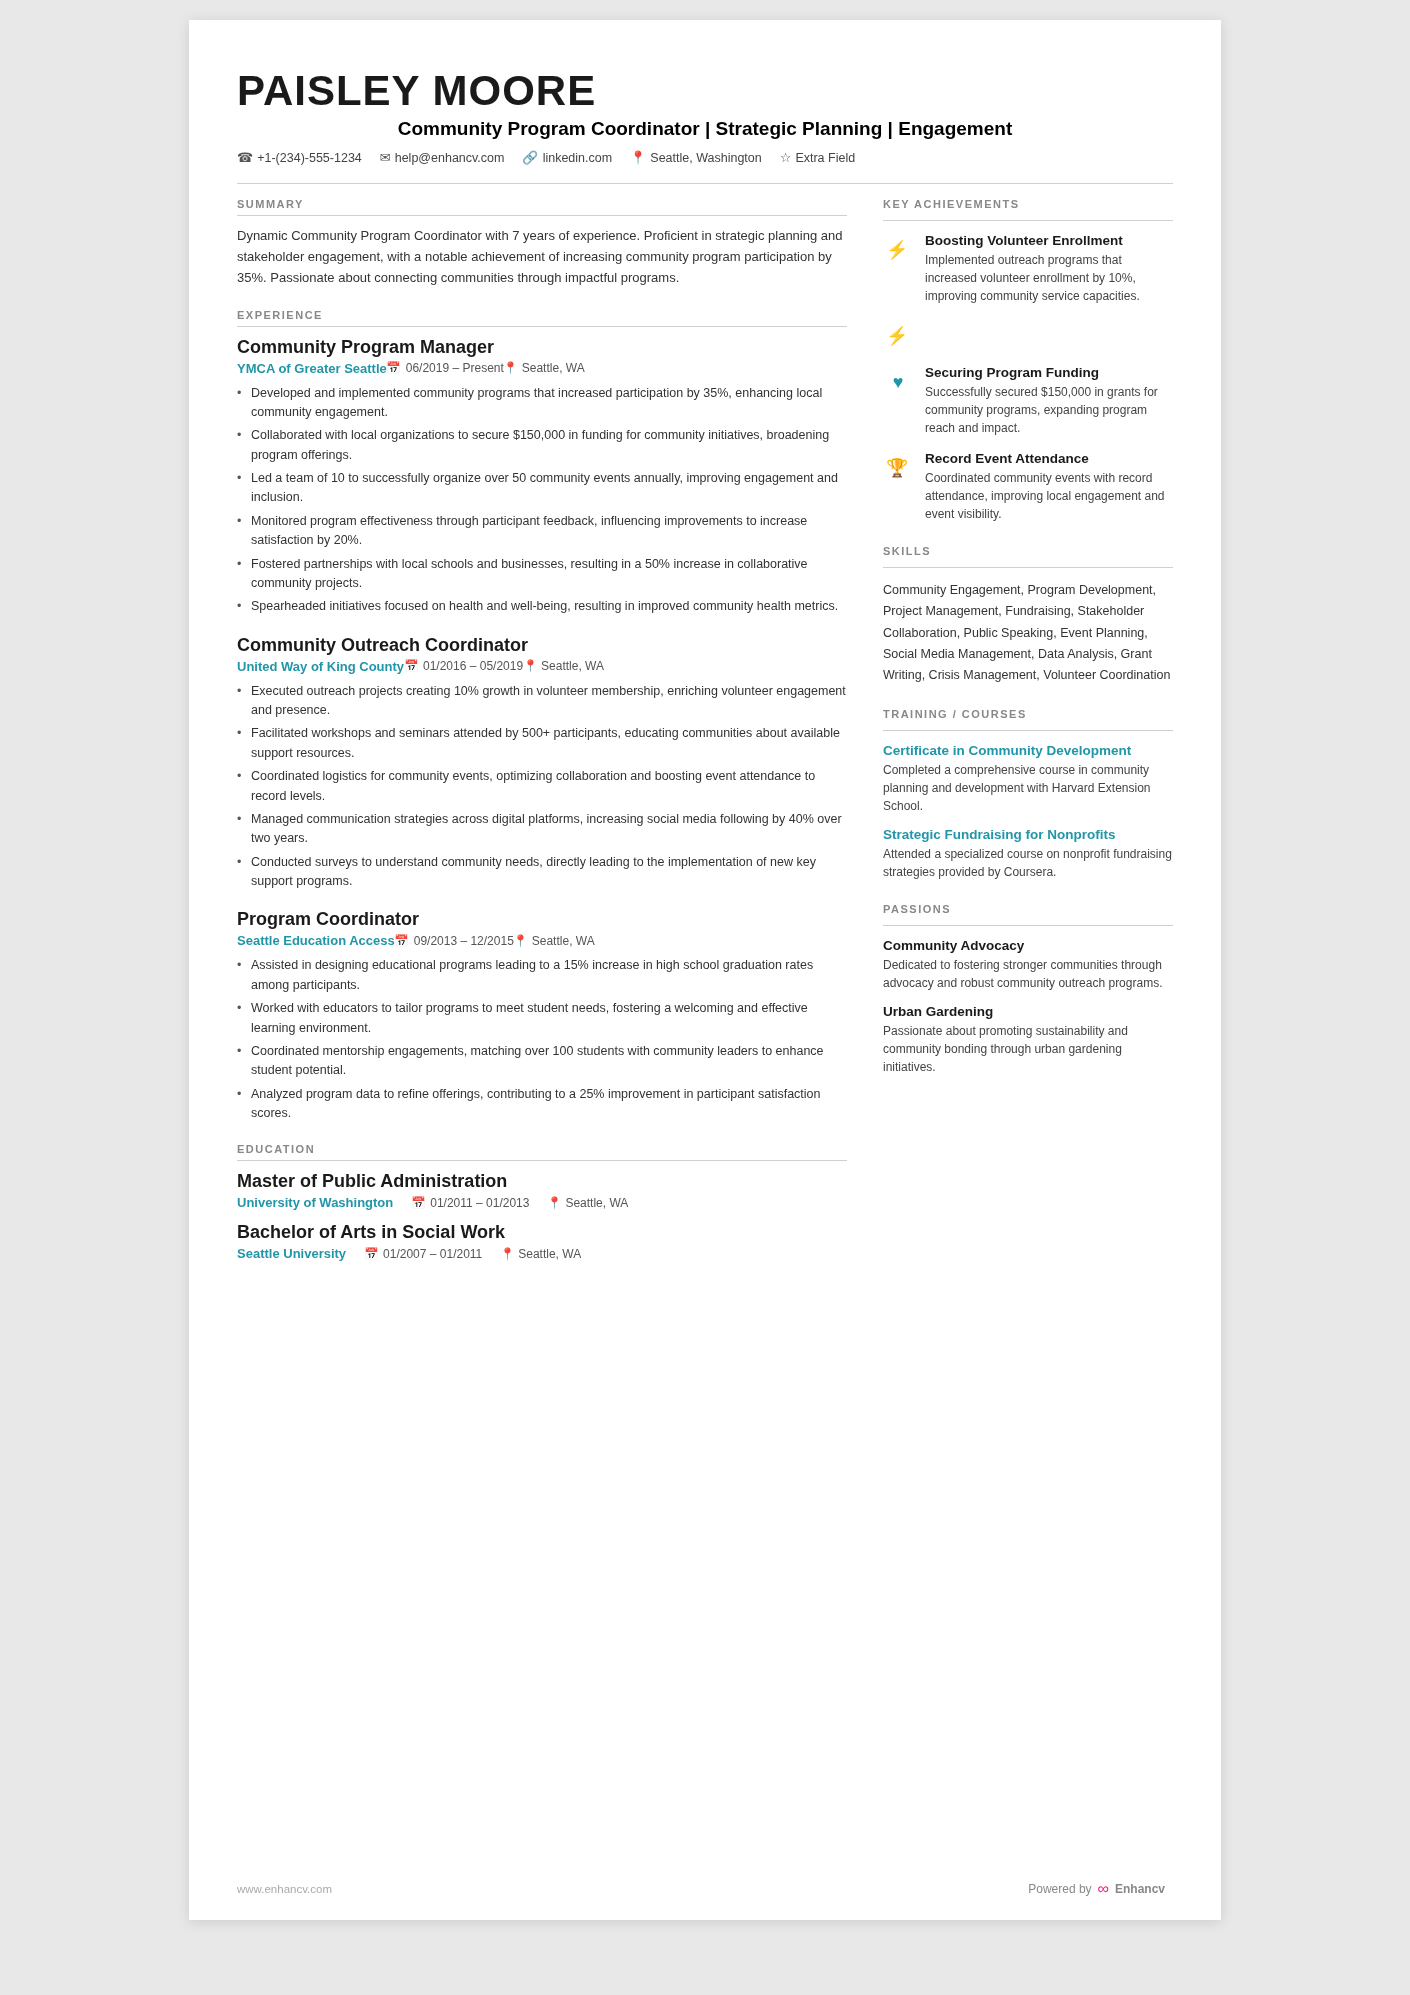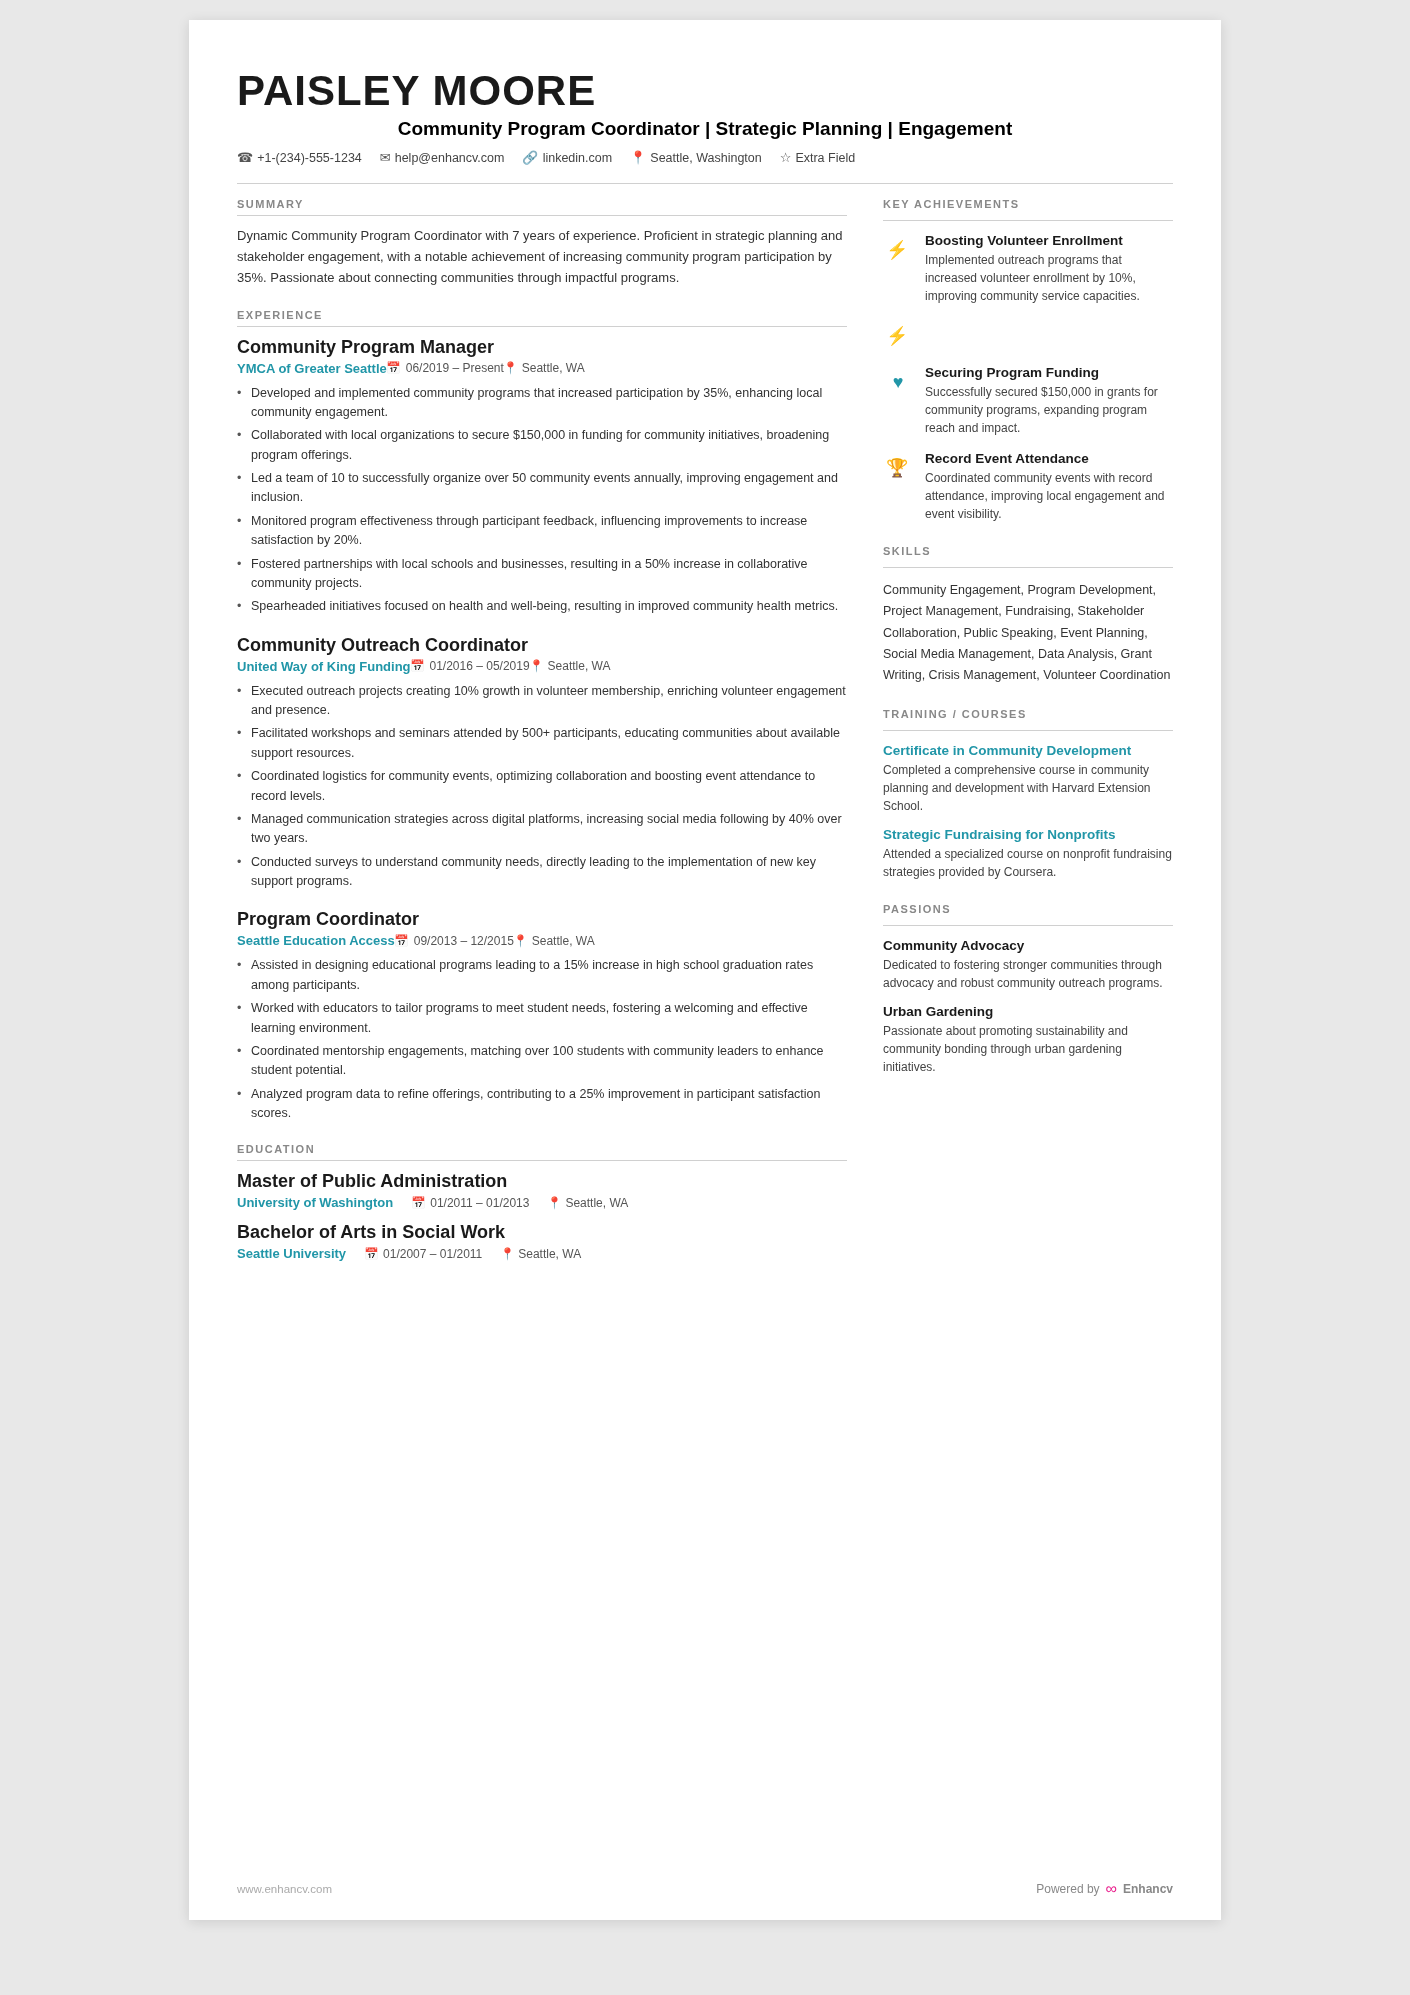--- a/index.html
+++ b/index.html
@@ -206,21 +206,21 @@
       font-size: 12px;
       color: #444;
       line-height: 1.5;
       margin-bottom: 12px;
     }
     
     .footer {
       position: absolute;
       bottom: 22px;
       left: 48px;
-      right: 48px;
+      right: 56px;
       display: flex;
       justify-content: space-between;
       align-items: center;
       font-size: 11.5px;
       color: #aaa;
     }
     .footer-logo {
       display: flex;
       align-items: center;
       gap: 6px;
@@ -311,21 +311,21 @@
             <li>Led a team of 10 to successfully organize over 50 community events annually, improving engagement and inclusion.</li>
             <li>Monitored program effectiveness through participant feedback, influencing improvements to increase satisfaction by 20%.</li>
             <li>Fostered partnerships with local schools and businesses, resulting in a 50% increase in collaborative community projects.</li>
             <li>Spearheaded initiatives focused on health and well-being, resulting in improved community health metrics.</li>
           </ul>
         </div>
 
         <div>
           <div class="job-title">Community Outreach Coordinator</div>
           <div class="job-meta">
-            <span class="job-company">United Way of King Funding</span>
+            <span class="job-company">United Way of King County</span>
             <span class="job-dates">
               <span>📅</span>
               <span>01/2016 – 05/2019</span>
             </span>
             <span class="job-location">
               <span>📍</span>
               <span>Seattle, WA</span>
             </span>
           </div>
           <ul class="job-bullets">

